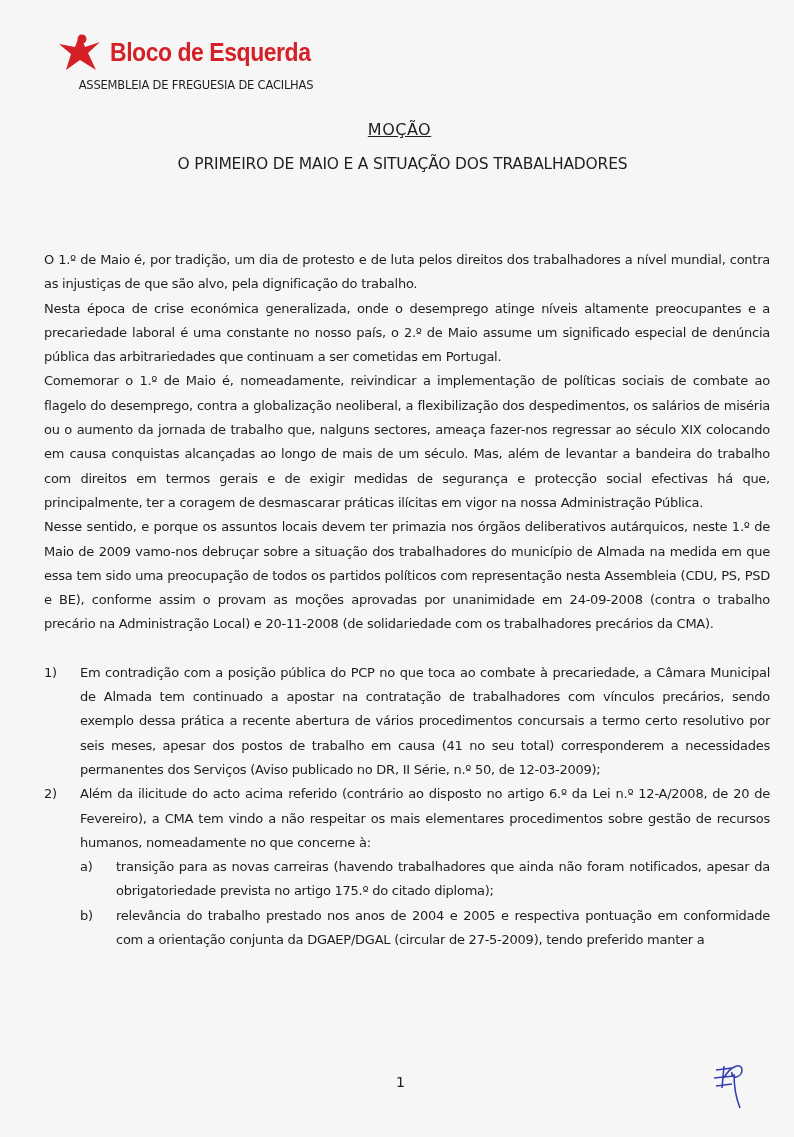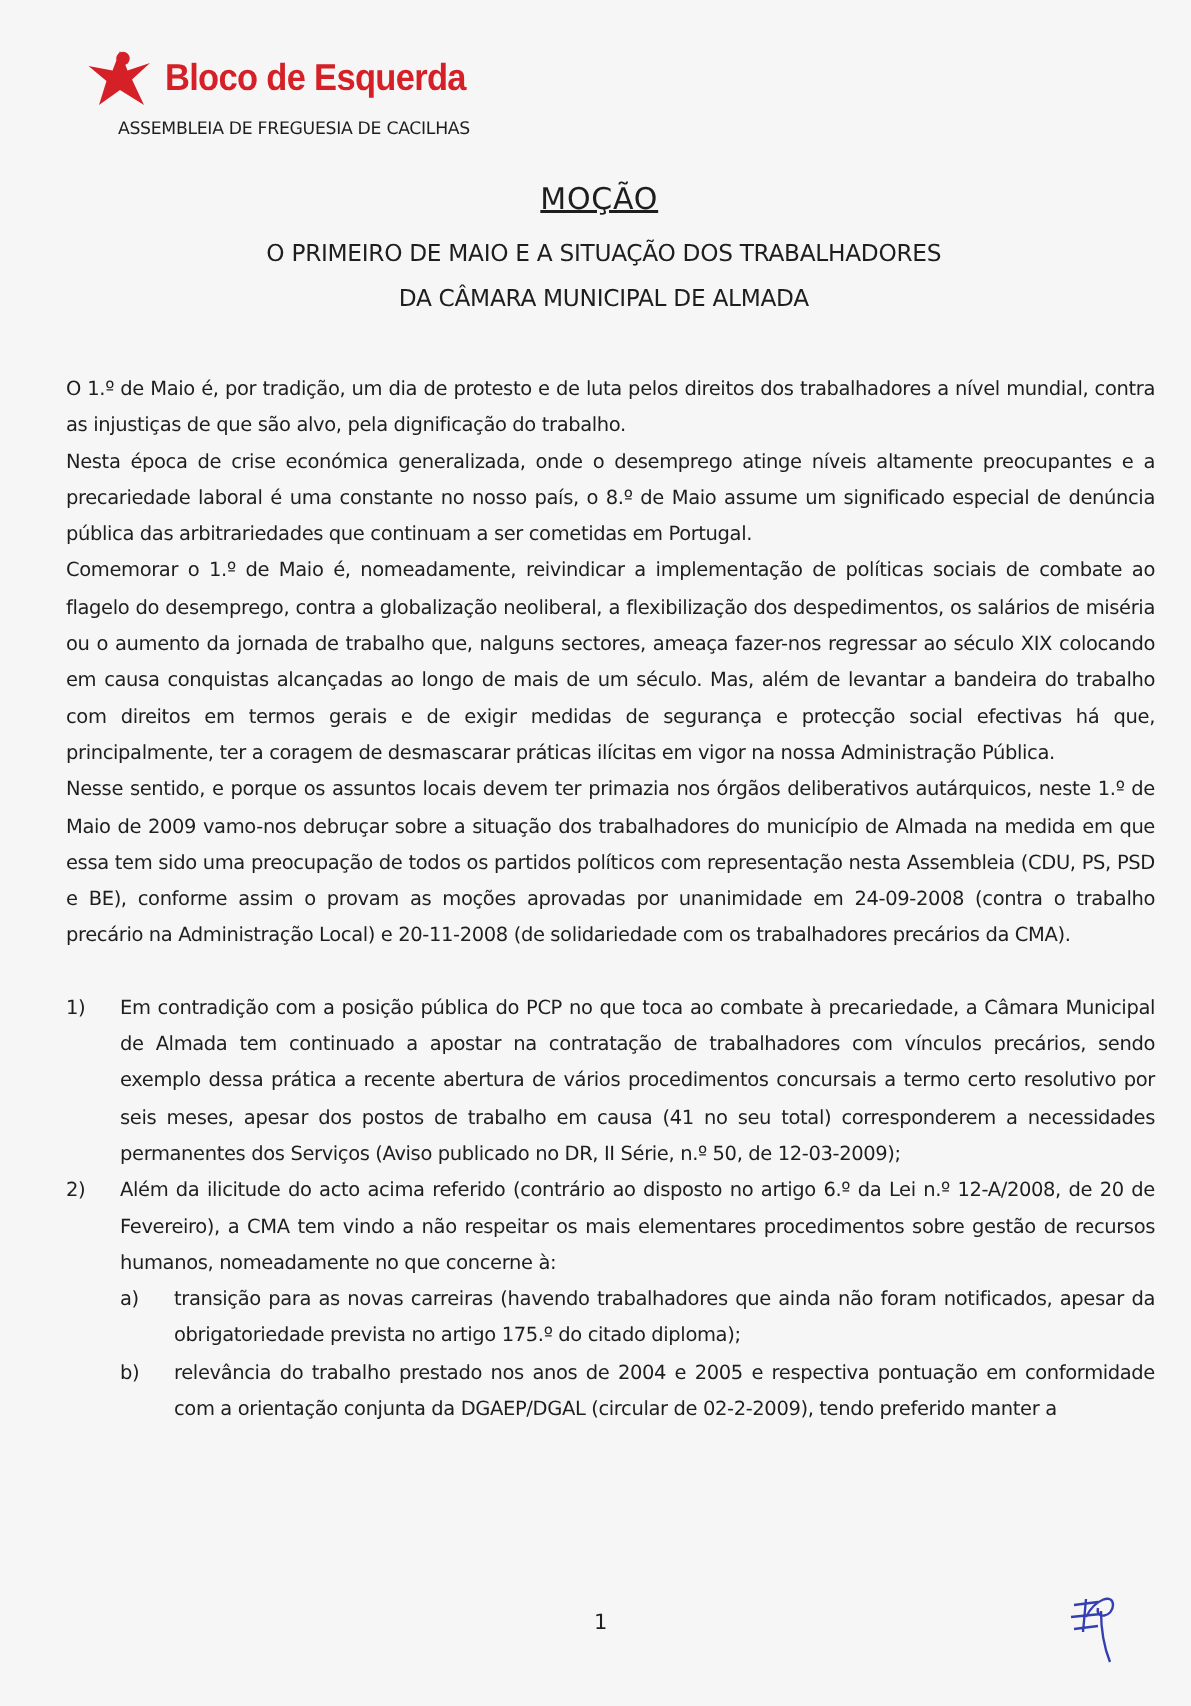--- a/index.html
+++ b/index.html
@@ -18,21 +18,21 @@
       font-family: "Liberation Sans", sans-serif;
       font-weight: bold; font-size: 25px; color: #d42026;
       letter-spacing: -0.5px;
       transform: scaleX(0.92); transform-origin: left;
     }
     .assembly {
       margin-top: 6px; margin-left: 6px;
       font-size: 11.5px; letter-spacing: -0.2px; text-align: center;
     }
     .titles { position: absolute; top: 120px; left: 0; width: 794px; text-align: center; }
-    .motion-title { font-size: 20px; text-decoration: underline; letter-spacing: 0.5px; margin-left: 5px; }
+    .motion-title { font-size: 16px; text-decoration: underline; letter-spacing: 0.5px; margin-left: 5px; }
     .subtitle { font-size: 15.5px; margin-top: 10px; line-height: 30px; letter-spacing: -0.2px; padding-left: 11px; }
     .body {
       position: absolute; top: 248px; left: 44px; width: 726px;
       font-size: 13px; line-height: 24.3px; letter-spacing: -0.25px;
       text-align: justify;
     }
     .body p { margin: 0; }
     .spacer { height: 24px; }
     .li { display: flex; }
     .li .num { width: 36px; flex: none; }
@@ -52,45 +52,44 @@
     </svg>
     <span class="brand">Bloco de Esquerda</span>
   </div>
   <div class="assembly">ASSEMBLEIA DE FREGUESIA DE CACILHAS</div>
 </div>
 
 <div class="titles">
   <div class="motion-title">MOÇÃO</div>
   <div class="subtitle">
     <div>O PRIMEIRO DE MAIO E A SITUAÇÃO DOS TRABALHADORES</div>
-    <div>DA CÂMARA MUNICIPAL DE ALMADA</div>
   </div>
 </div>
 
 <div class="body">
   <p>O 1.º de Maio é, por tradição, um dia de protesto e de luta pelos direitos dos trabalhadores a nível mundial, contra as injustiças de que são alvo, pela dignificação do trabalho.</p>
-  <p>Nesta época de crise económica generalizada, onde o desemprego atinge níveis altamente preocupantes e a precariedade laboral é uma constante no nosso país, o 8.º de Maio assume um significado especial de denúncia pública das arbitrariedades que continuam a ser cometidas em Portugal.</p>
+  <p>Nesta época de crise económica generalizada, onde o desemprego atinge níveis altamente preocupantes e a precariedade laboral é uma constante no nosso país, o 2.º de Maio assume um significado especial de denúncia pública das arbitrariedades que continuam a ser cometidas em Portugal.</p>
   <p>Comemorar o 1.º de Maio é, nomeadamente, reivindicar a implementação de políticas sociais de combate ao flagelo do desemprego, contra a globalização neoliberal, a flexibilização dos despedimentos, os salários de miséria ou o aumento da jornada de trabalho que, nalguns sectores, ameaça fazer-nos regressar ao século XIX colocando em causa conquistas alcançadas ao longo de mais de um século. Mas, além de levantar a bandeira do trabalho com direitos em termos gerais e de exigir medidas de segurança e protecção social efectivas há que, principalmente, ter a coragem de desmascarar práticas ilícitas em vigor na nossa Administração Pública.</p>
   <p>Nesse sentido, e porque os assuntos locais devem ter primazia nos órgãos deliberativos autárquicos, neste 1.º de Maio de 2009 vamo-nos debruçar sobre a situação dos trabalhadores do município de Almada na medida em que essa tem sido uma preocupação de todos os partidos políticos com representação nesta Assembleia (CDU, PS, PSD e BE), conforme assim o provam as moções aprovadas por unanimidade em 24-09-2008 (contra o trabalho precário na Administração Local) e 20-11-2008 (de solidariedade com os trabalhadores precários da CMA).</p>
   <div class="spacer"></div>
   <div class="li">
     <span class="num">1)</span>
     <span class="txt">Em contradição com a posição pública do PCP no que toca ao combate à precariedade, a Câmara Municipal de Almada tem continuado a apostar na contratação de trabalhadores com vínculos precários, sendo exemplo dessa prática a recente abertura de vários procedimentos concursais a termo certo resolutivo por seis meses, apesar dos postos de trabalho em causa (41 no seu total) corresponderem a necessidades permanentes dos Serviços (Aviso publicado no DR, II Série, n.º 50, de 12-03-2009);</span>
   </div>
   <div class="li">
     <span class="num">2)</span>
     <span class="txt">Além da ilicitude do acto acima referido (contrário ao disposto no artigo 6.º da Lei n.º 12-A/2008, de 20 de Fevereiro), a CMA tem vindo a não respeitar os mais elementares procedimentos sobre gestão de recursos humanos, nomeadamente no que concerne à:</span>
   </div>
   <div class="li sub">
     <span class="num">a)</span>
     <span class="txt">transição para as novas carreiras (havendo trabalhadores que ainda não foram notificados, apesar da obrigatoriedade prevista no artigo 175.º do citado diploma);</span>
   </div>
   <div class="li sub">
     <span class="num">b)</span>
-    <span class="txt">relevância do trabalho prestado nos anos de 2004 e 2005 e respectiva pontuação em conformidade com a orientação conjunta da DGAEP/DGAL (circular de 02-2-2009), tendo preferido manter a</span>
+    <span class="txt">relevância do trabalho prestado nos anos de 2004 e 2005 e respectiva pontuação em conformidade com a orientação conjunta da DGAEP/DGAL (circular de 27-5-2009), tendo preferido manter a</span>
   </div>
 </div>
 
 <div class="page-num">1</div>
 
 <svg class="signature" viewBox="0 0 36 52">
   <path d="M4 12 L20 10 M2 20 L22 18 M4 28 L20 26 M12 8 L10 30 M12 20 C18 8, 30 4, 30 12 C30 20, 18 22, 20 14 M22 16 C22 28, 24 40, 28 50" stroke="#3540b0" stroke-width="1.6" fill="none"></path>
 </svg>
 
 </body></html>

